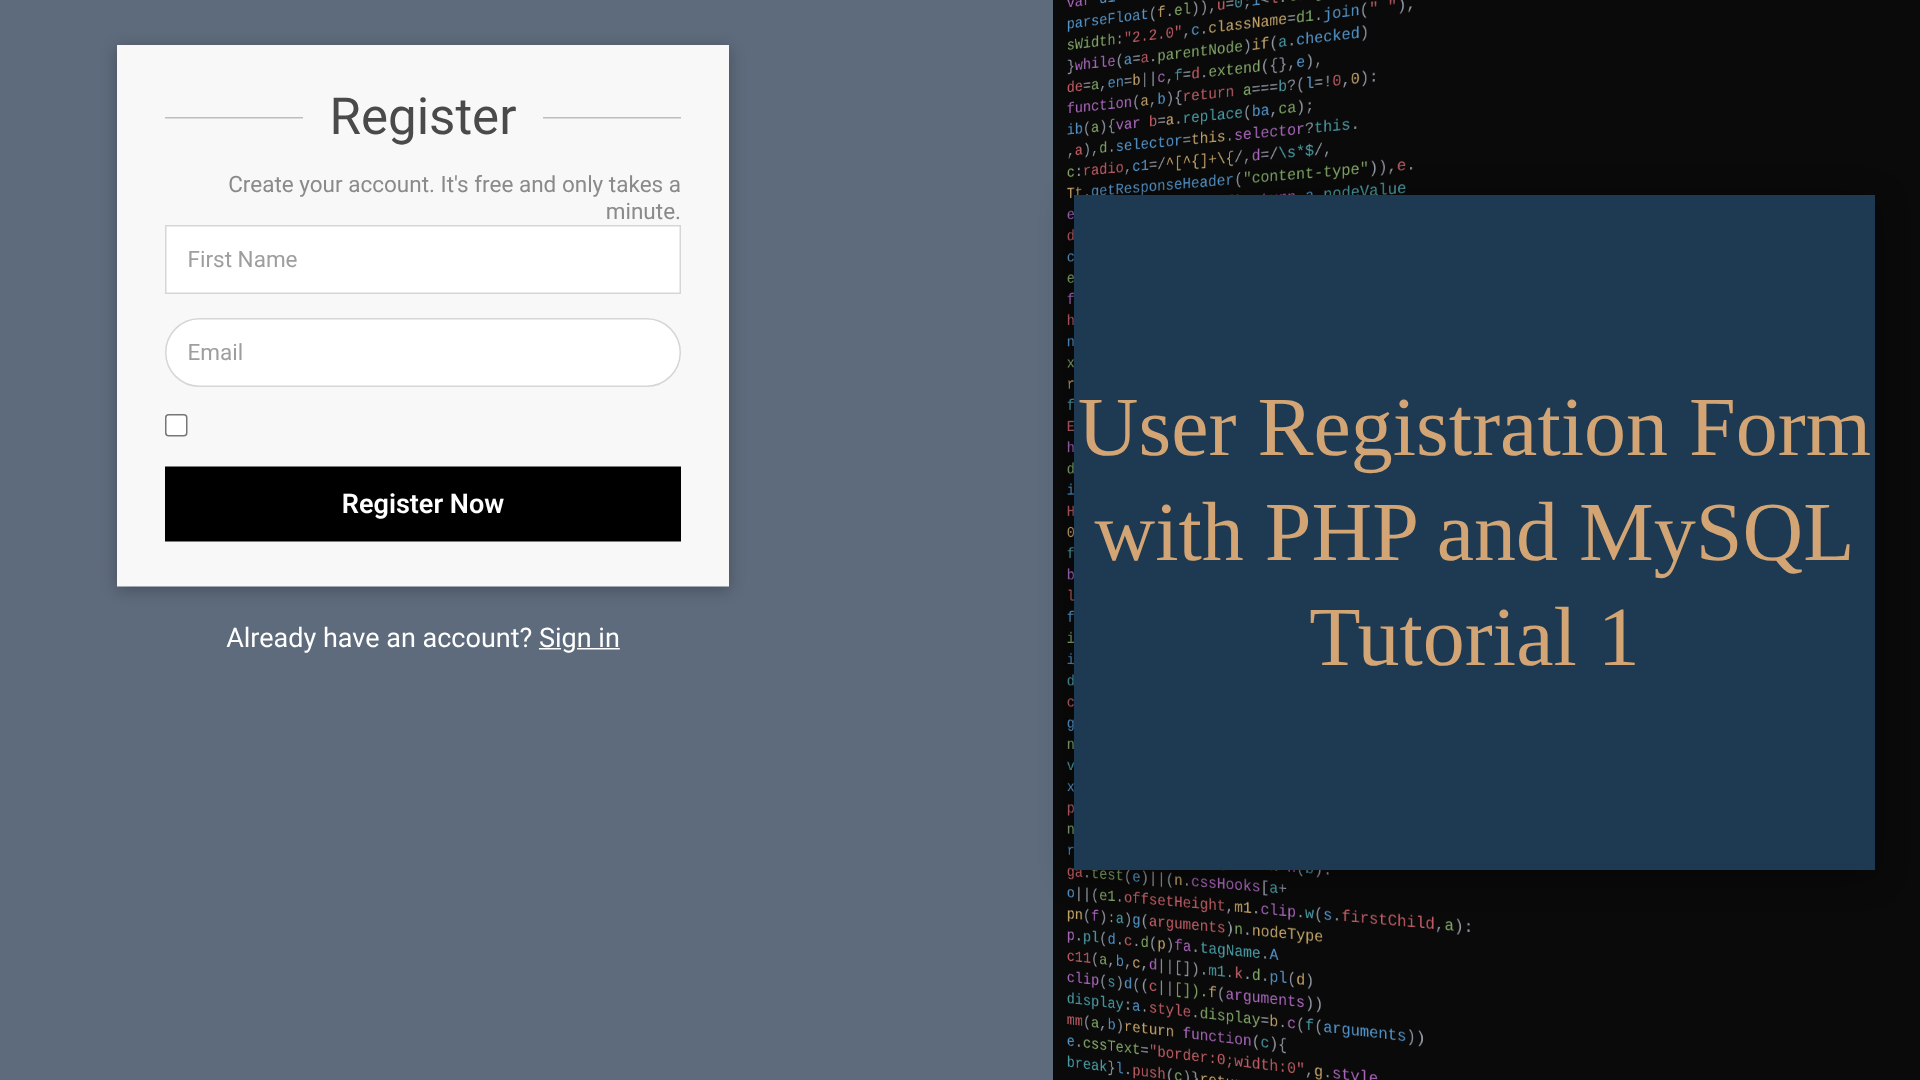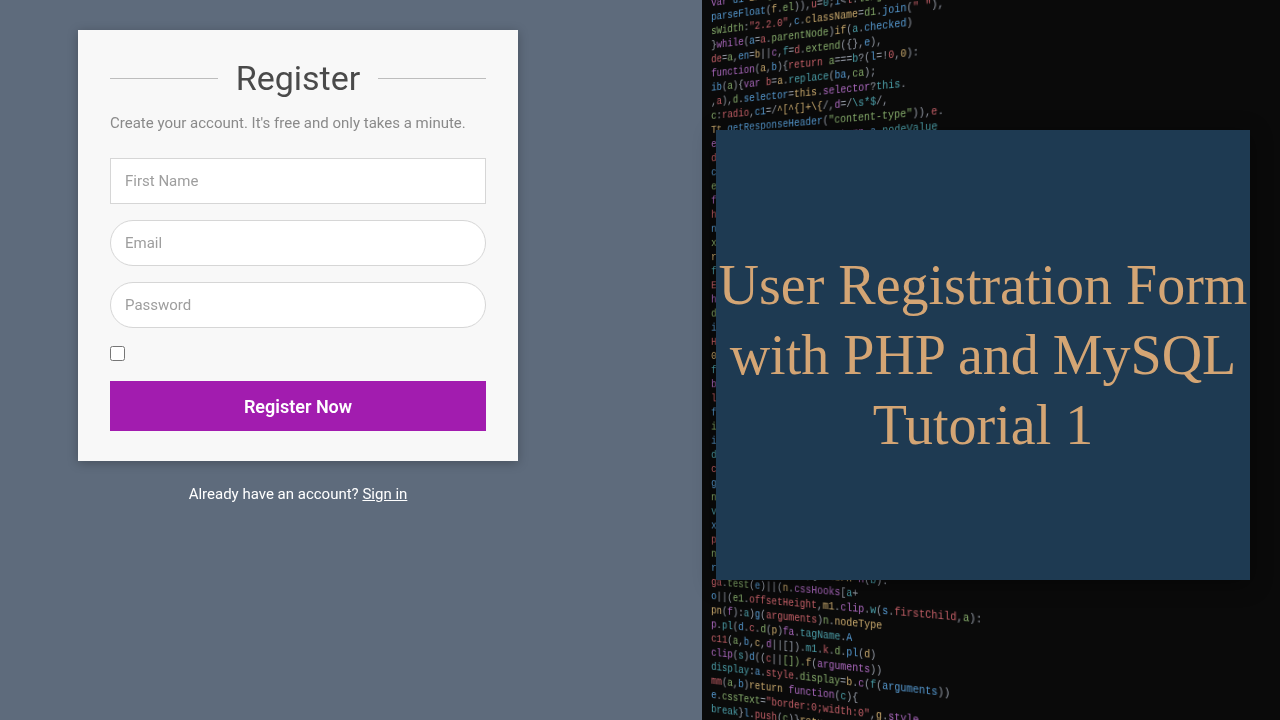--- a/index.html
+++ b/index.html
@@ -60,21 +60,21 @@
   line-height: 1.25;
   text-align: center;
   font-weight: 400;
 }
 
 
 .form-wrap {
   position: absolute;
   left: 78px;
   top: 30px;
-  width: 440px;
+  width: 408px;
 }
 .form-card {
   background: #f8f8f8;
   padding: 28px 32px 30px 32px;
   box-shadow: 0 2px 10px rgba(0,0,0,0.25);
 }
 .form-title {
   text-align: center;
   font-size: 34px;
   font-weight: 400;
@@ -86,25 +86,24 @@
   gap: 18px;
 }
 .form-title::before,
 .form-title::after {
   content: "";
   flex: 1;
   height: 1px;
   background: #bdbdbd;
 }
 .subtitle {
-  text-align: left;
+  text-align: right;
   color: #8a8a8a;
   font-size: 15px;
   margin-top: 16px;
-  margin-bottom: 26px;
 }
 .row { display: flex; gap: 14px; margin-bottom: 16px; }
 .field {
   flex: 1;
   height: 46px;
   border: 1px solid #d6d6d6;
   background: #fff;
   padding: 0 14px;
   font-size: 15px;
   color: #555;
@@ -121,33 +120,33 @@
   margin: 18px 0 20px 0;
 }
 .terms-row input[type="checkbox"] {
   width: 15px;
   height: 15px;
 }
 .terms-row a { color: #4ba84b; text-decoration: none; }
 .btn-register {
   width: 100%;
   height: 50px;
-  background: #a21caf;
+  background: #000000;
   color: #fff;
   border: none;
   font-size: 18px;
   font-weight: 600;
   cursor: pointer;
   font-family: inherit;
 }
 .signin-row {
   margin-top: 24px;
   text-align: center;
   color: #fff;
-  font-size: 15px;
+  font-size: 18px;
 }
 .signin-row a { color: #fff; text-decoration: underline; }
 </style>
 </head>
 <body>
 
 <div class="code-bg">
   <div class="code-line"><span class="c-p">var</span> <span class="c-b">d1</span><span class="c-w">=</span><span class="c-y">in</span><span class="c-w">.</span><span class="c-g">Qk</span><span class="c-w">?</span></div>
   <div class="code-line"><span class="c-b">parseFloat</span><span class="c-w">(</span><span class="c-y">f</span><span class="c-w">.</span><span class="c-g">el</span><span class="c-w">)),</span><span class="c-r">u</span><span class="c-w">=</span><span class="c-c">0</span><span class="c-w">;</span><span class="c-b">i</span><span class="c-w">&lt;</span><span class="c-r">l</span><span class="c-w">.</span><span class="c-g">length</span><span class="c-w">;</span></div>
   <div class="code-line"><span class="c-g">sWidth</span><span class="c-w">:</span><span class="c-r">"2.2.0"</span><span class="c-w">,</span><span class="c-b">c</span><span class="c-w">.</span><span class="c-y">className</span><span class="c-w">=</span><span class="c-g">d1</span><span class="c-w">.</span><span class="c-b">join</span><span class="c-w">(</span><span class="c-r">" "</span><span class="c-w">),</span></div>
@@ -211,23 +210,20 @@
         <span>Register</span>
       </h1>
     <p class="subtitle">Create your account. It's free and only takes a minute.</p>
 
     <div class="row">
       <input class="field" type="text" placeholder="First Name" style="">
     </div>
     <div class="row">
       <input class="field full" type="email" placeholder="Email" style="">
     </div>
-    <div class="row">
-      <input class="field full" type="password" placeholder="Password" style="">
-    </div>
 
     <label class="terms-row">
       <input type="checkbox" style="">
     </label>
 
     <button class="btn-register">Register Now</button>
   </div>
 
   <div class="signin-row">
     <span>Already have an account? </span><a href="#">Sign in</a>

